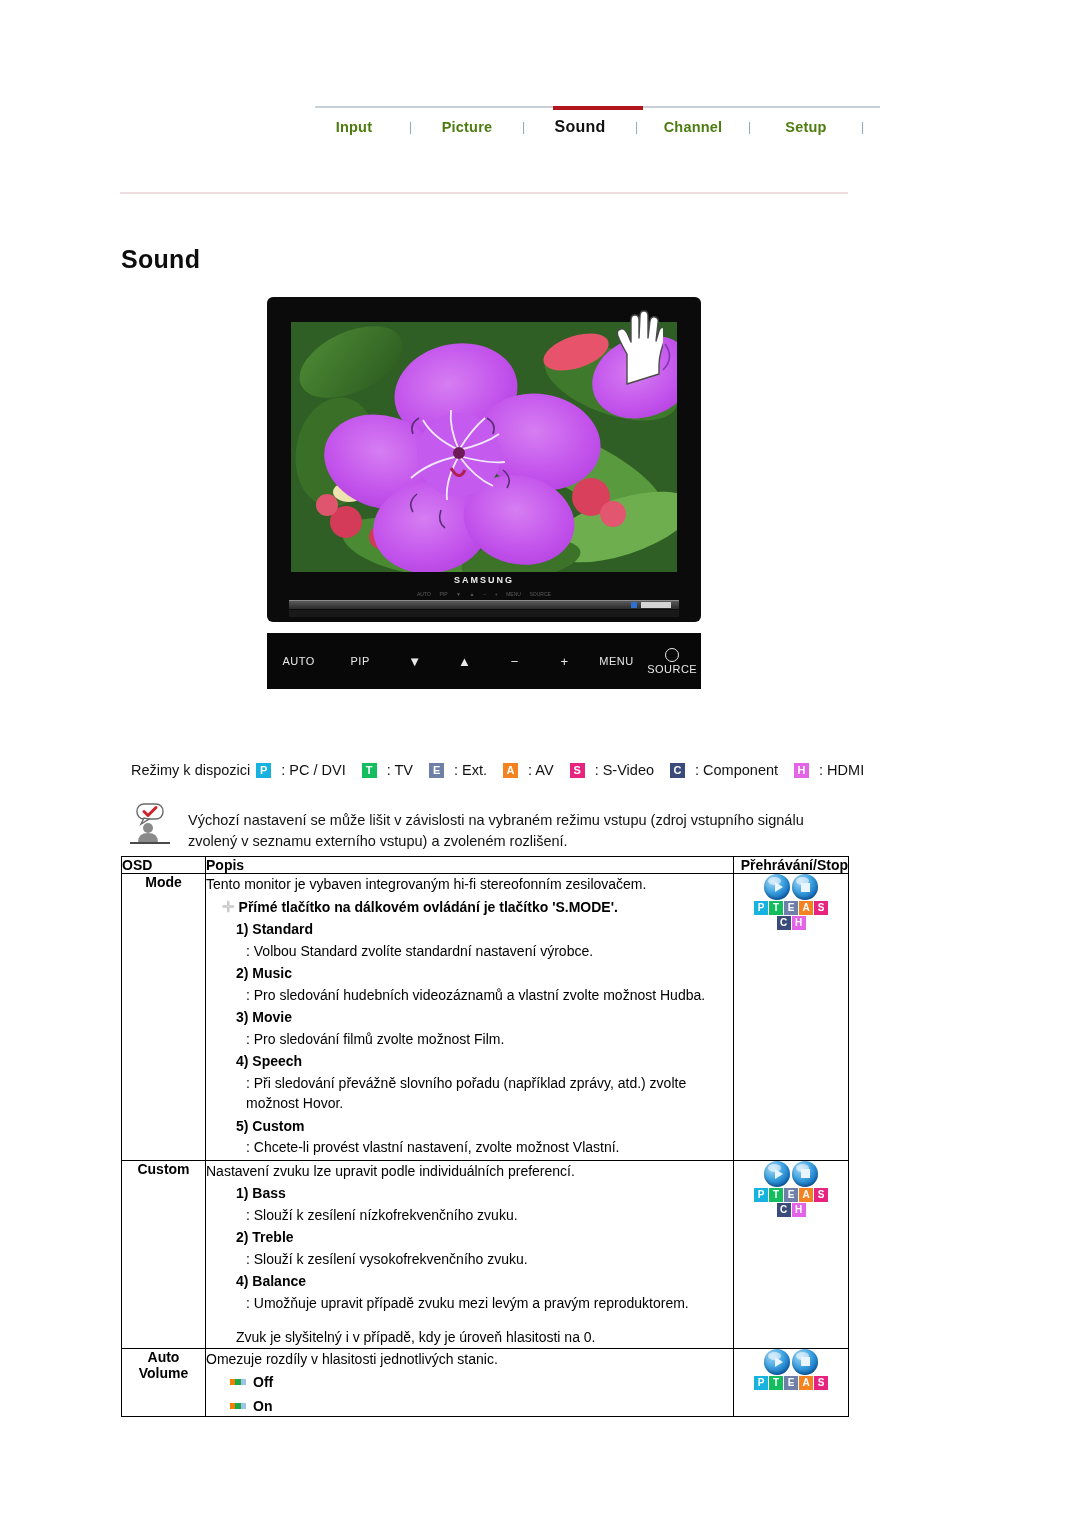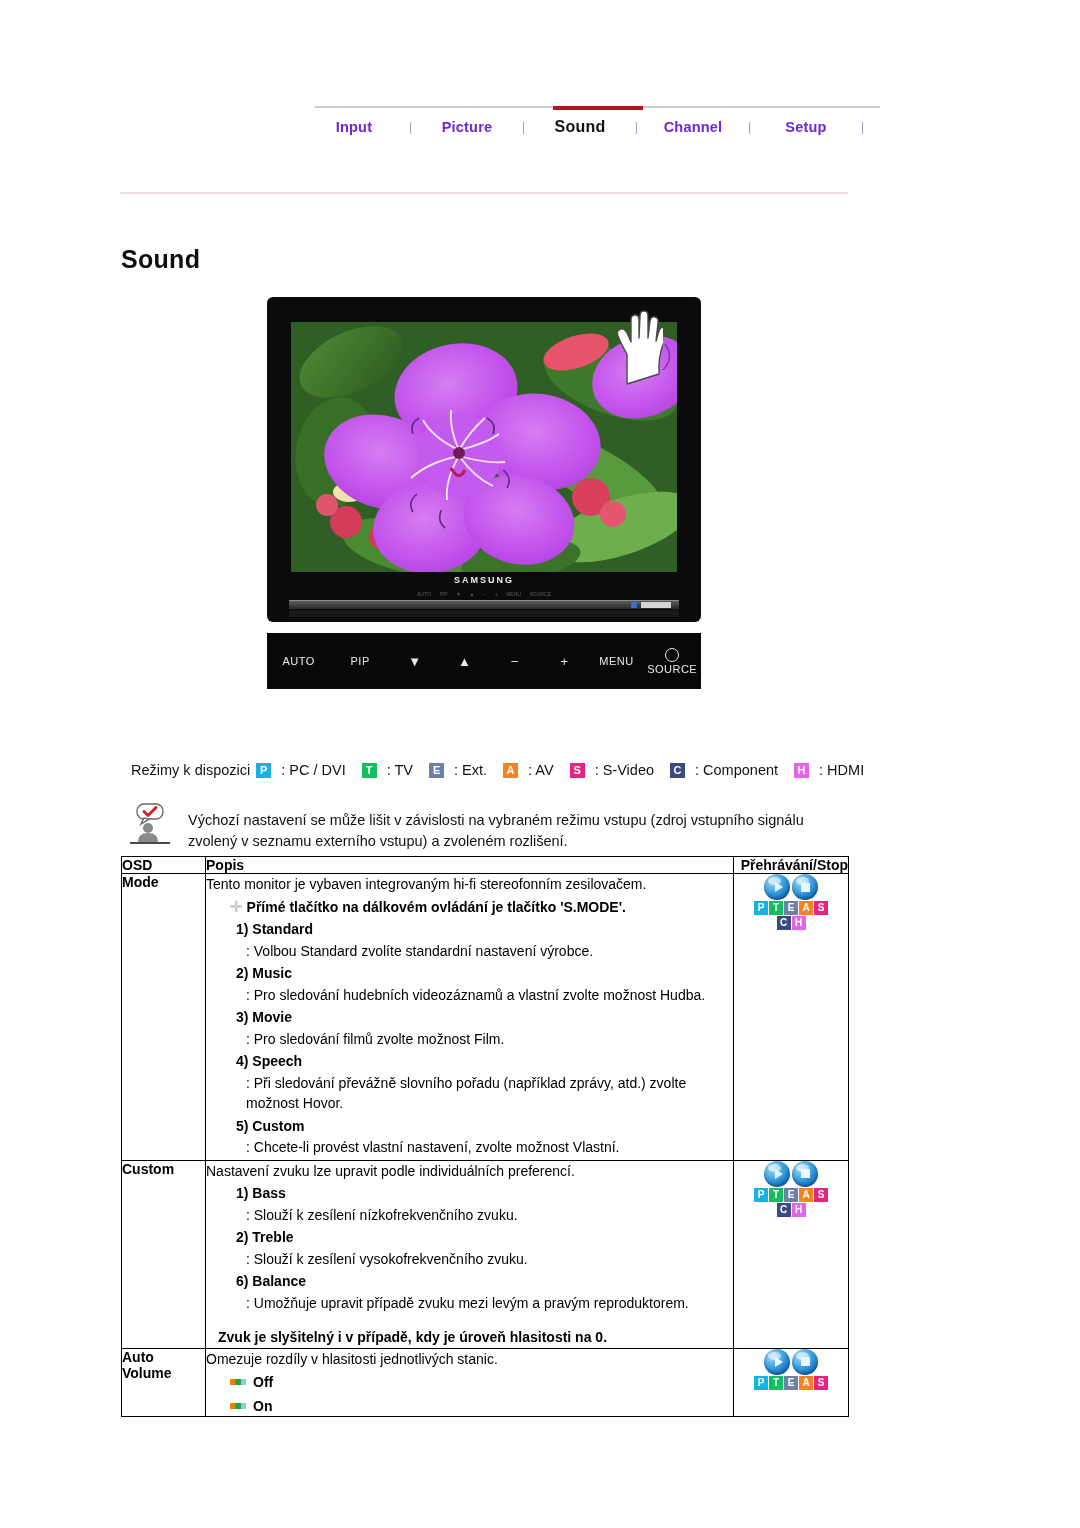--- a/index.html
+++ b/index.html
@@ -22,21 +22,21 @@
   }
   .topnav .active-rule{
     position:absolute; left:238px; top:0; width:90px; height:4px;
     background:#b3151c;
   }
   .topnav .items{
     position:absolute; left:0; top:8px; width:565px; height:26px;
     display:flex; align-items:center;
   }
   .nav-item{
-    font-size:14.5px; color:#6d28d9; font-weight:bold;
+    font-size:14.5px; color:#4d7c0f; font-weight:bold;
     text-align:center; letter-spacing:.2px;
     white-space:nowrap;
   }
   .nav-item.w{width:78px;}
   .nav-sep{
     width:35px; text-align:center; color:#8fa5b6; font-size:12px;
     font-weight:normal;
   }
   .nav-item.active{ color:#111; font-size:16px; }
 
@@ -151,35 +151,35 @@
   .col-osd{ width:84px; }
   .col-desc{ width:528px; }
   .col-play{ width:115px; }
   th.hd{
     font-size:14px; font-weight:bold; padding:6px 8px 7px 10px;
     text-align:left; height:16px;
   }
   th.hd.c{ text-align:right; }
   td.osd{
     font-size:14px; font-weight:bold; padding:8px 0 0 0;
-    text-align:left;
+    text-align:center;
   }
   td.osd .l2{ display:block; }
   td.desc{ padding:7px 6px 9px 10px; font-size:14px; line-height:20.5px; }
   td.play{ text-align:center; vertical-align:middle; padding:4px; }
 
   .d-line{ margin:0 0 1px 0; }
   .d-sub{ font-weight:bold; margin:2px 0 0 30px; }
   .d-subdesc{ margin:1px 0 2px 40px; }
-  .d-plus{ font-weight:bold; margin:2px 0 0 24px; }
+  .d-plus{ font-weight:bold; margin:2px 0 0 16px; }
   .d-plus .pl{
     display:inline-block; color:#c9c9c9; font-weight:bold; margin-right:4px;
     font-size:15px;
   }
-  .d-bold{ font-weight:bold; margin:14px 0 0 12px; }
+  .d-bold{ font-weight:normal; margin:14px 0 0 30px; }
   .d-opt{ font-weight:bold; margin:3px 0 0 24px; display:flex; align-items:center;}
   .bullet3{
     display:inline-block; width:16px; height:6px; margin-right:7px;
     background:linear-gradient(to right,#f08000 0 33%,#19a74a 33% 66%,#9dc3e6 66% 100%);
   }
 
   
   .psblock{ display:inline-block; }
   .orbs{ display:flex; gap:2px; justify-content:center; }
   .orb{
@@ -448,21 +448,21 @@
     </tr>
 
     <tr>
       <td class="osd">Custom</td>
       <td class="desc">
         <div class="d-line">Nastavení zvuku lze upravit podle individuálních preferencí.</div>
         <div class="d-sub">1) Bass</div>
         <div class="d-subdesc">: Slouží k zesílení nízkofrekvenčního zvuku.</div>
         <div class="d-sub">2) Treble</div>
         <div class="d-subdesc">: Slouží k zesílení vysokofrekvenčního zvuku.</div>
-        <div class="d-sub">6) Balance</div>
+        <div class="d-sub">4) Balance</div>
         <div class="d-subdesc">: Umožňuje upravit případě zvuku mezi levým a pravým reproduktorem.</div>
         <div class="d-bold">Zvuk je slyšitelný i v případě, kdy je úroveň hlasitosti na 0.</div>
       </td>
       <td class="play">
         <div class="psblock">
           <div class="orbs">
             <div class="orb">
                 <span class="gl"></span>
                 <span class="sym">
                   <span class="tri"></span>

